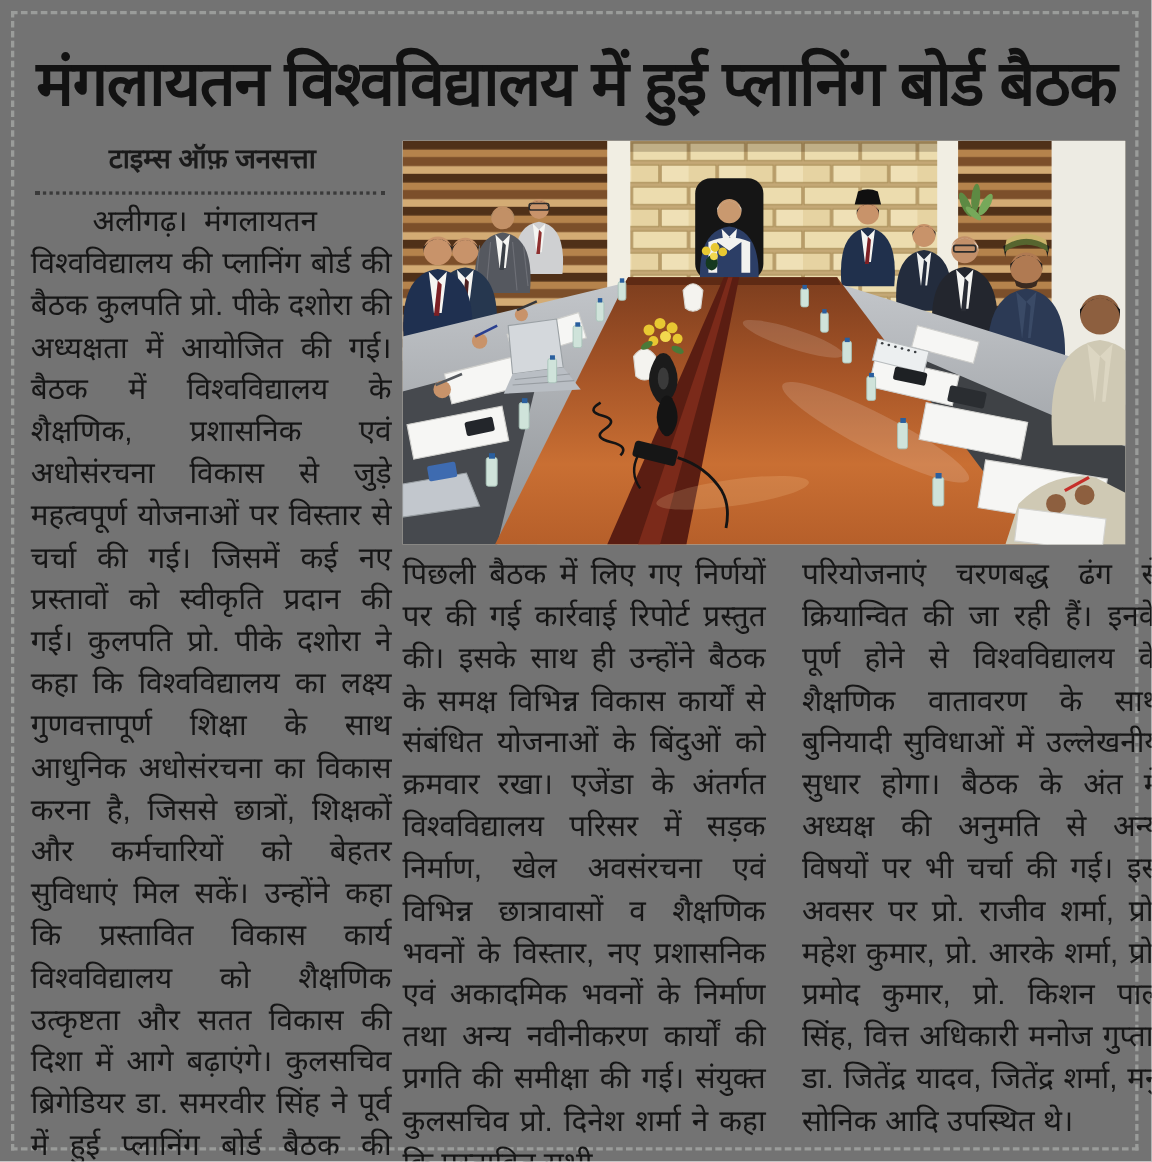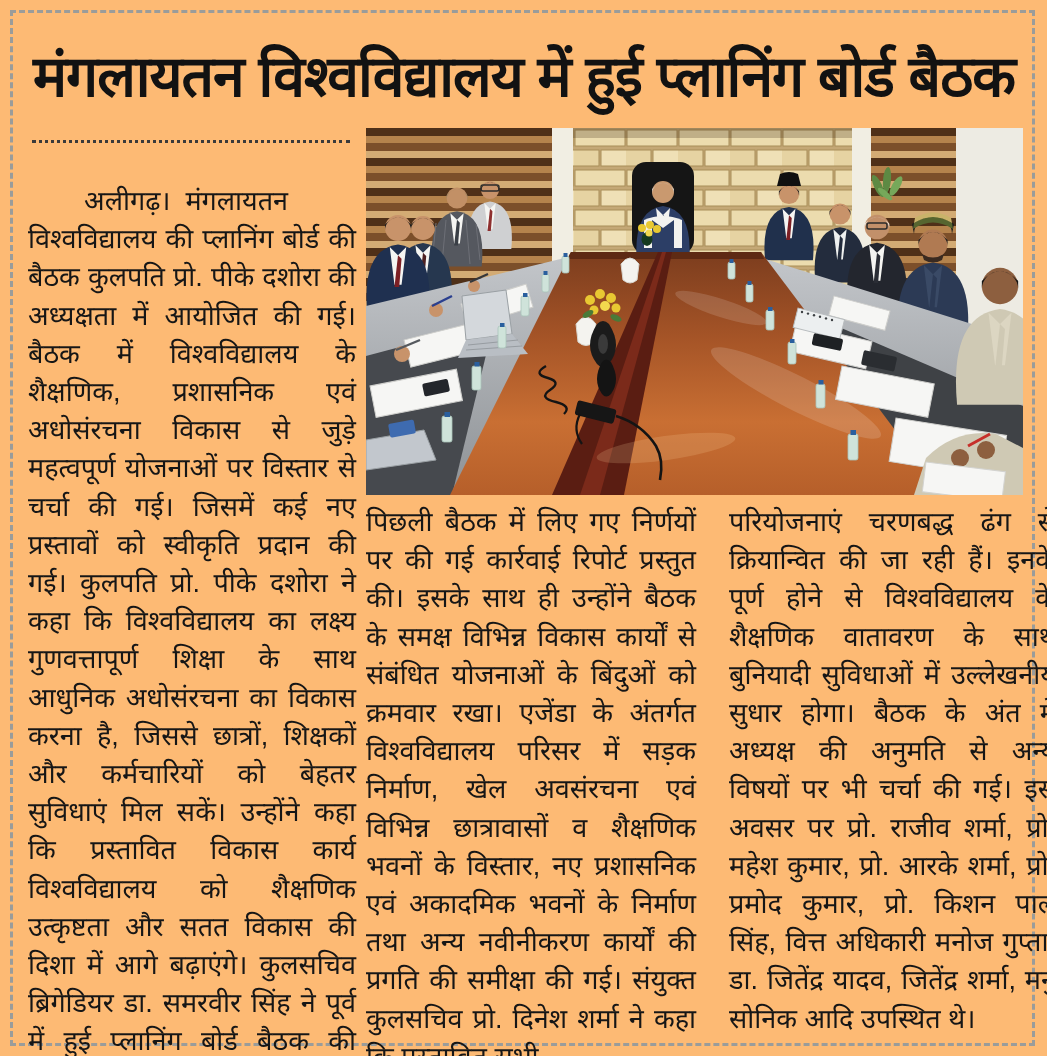--- a/index.html
+++ b/index.html
@@ -1,19 +1,19 @@
 <!DOCTYPE html>
 <html lang="hi"><head>
 <meta charset="utf-8">
 <style>
   html,body{margin:0;padding:0;background:#ffffff;}
   .clip{
     position:relative;
     width:1047px;height:1056px;
-    background:#fdba74;
+    background:#737373;
     font-family:"Liberation Sans","DejaVu Sans",sans-serif;
     overflow:hidden;
   }
   .frame{
     position:absolute;left:10px;top:10px;right:12px;bottom:10px;
     border:3px dashed #9a9c9a;
     pointer-events:none;
   }
   .headline{
     position:absolute;left:24px;top:30px;width:1000px;height:92px;
@@ -40,20 +40,21 @@
 </head>
 <body>
 
 <div class="clip">
 
   <div class="frame"></div>
 
   <div class="headline">मंगलायतन विश्वविद्यालय में हुई प्लानिंग बोर्ड बैठक</div>
 
   <div class="byline-wrap">
+    <div class="byline">टाइम्स ऑफ़ जनसत्ता</div>
     <div class="byline-rule"></div>
   </div>
 
   <div class="photo">
     <svg viewBox="0 0 657 367" preserveAspectRatio="none">
       <defs>
         <pattern id="blinds" width="30" height="30" patternUnits="userSpaceOnUse">
           <rect width="30" height="30" fill="#6b4226"></rect>
           <rect y="0" width="30" height="8" fill="#4f3018"></rect>
           <rect y="8" width="30" height="7" fill="#b5834c"></rect>

